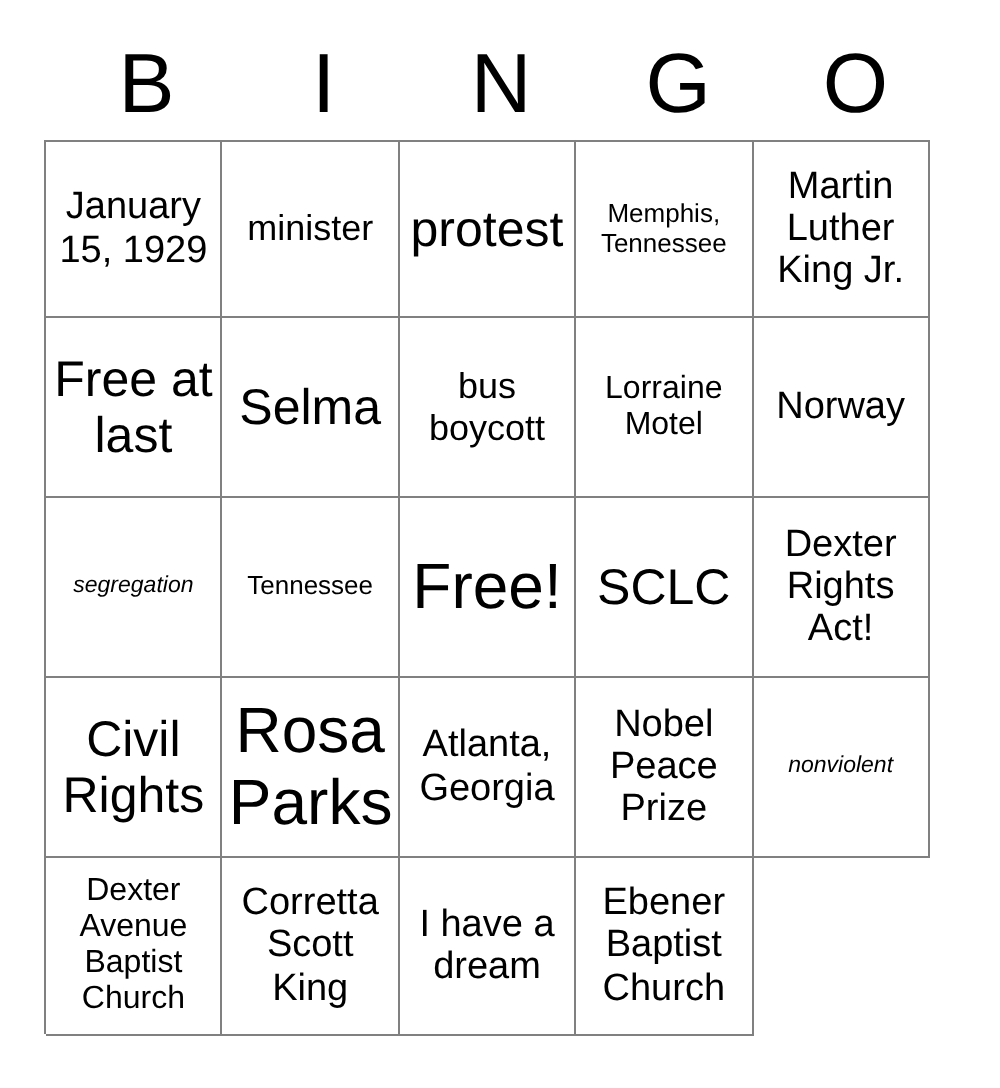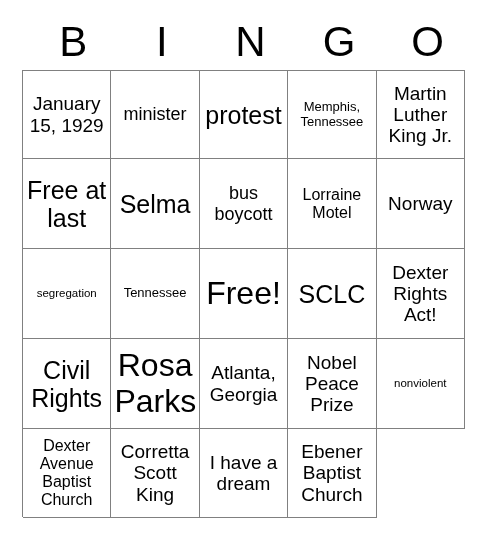--- a/index.html
+++ b/index.html
@@ -82,21 +82,21 @@
     white-space: pre-line;
   }
 
   
   .fs-xxl .cell-text { font-size: 32px; }
   .fs-xl  .cell-text { font-size: 25px; }
   .fs-lg  .cell-text { font-size: 18px; }
   .fs-md  .cell-text { font-size: 19px; }
   .fs-sm  .cell-text { font-size: 16px; }
   .fs-xs  .cell-text { font-size: 13px; }
-  .fs-xxs .cell-text { font-size: 11.5px; }
+  .fs-xxs .cell-text { font-size: 11.5px; font-style: italic; }
 </style>
 </head>
 <body>
 
 <div class="card">
 
   <div class="header-row">
       <div class="header-cell">B</div>
       <div class="header-cell">I</div>
       <div class="header-cell">N</div>

